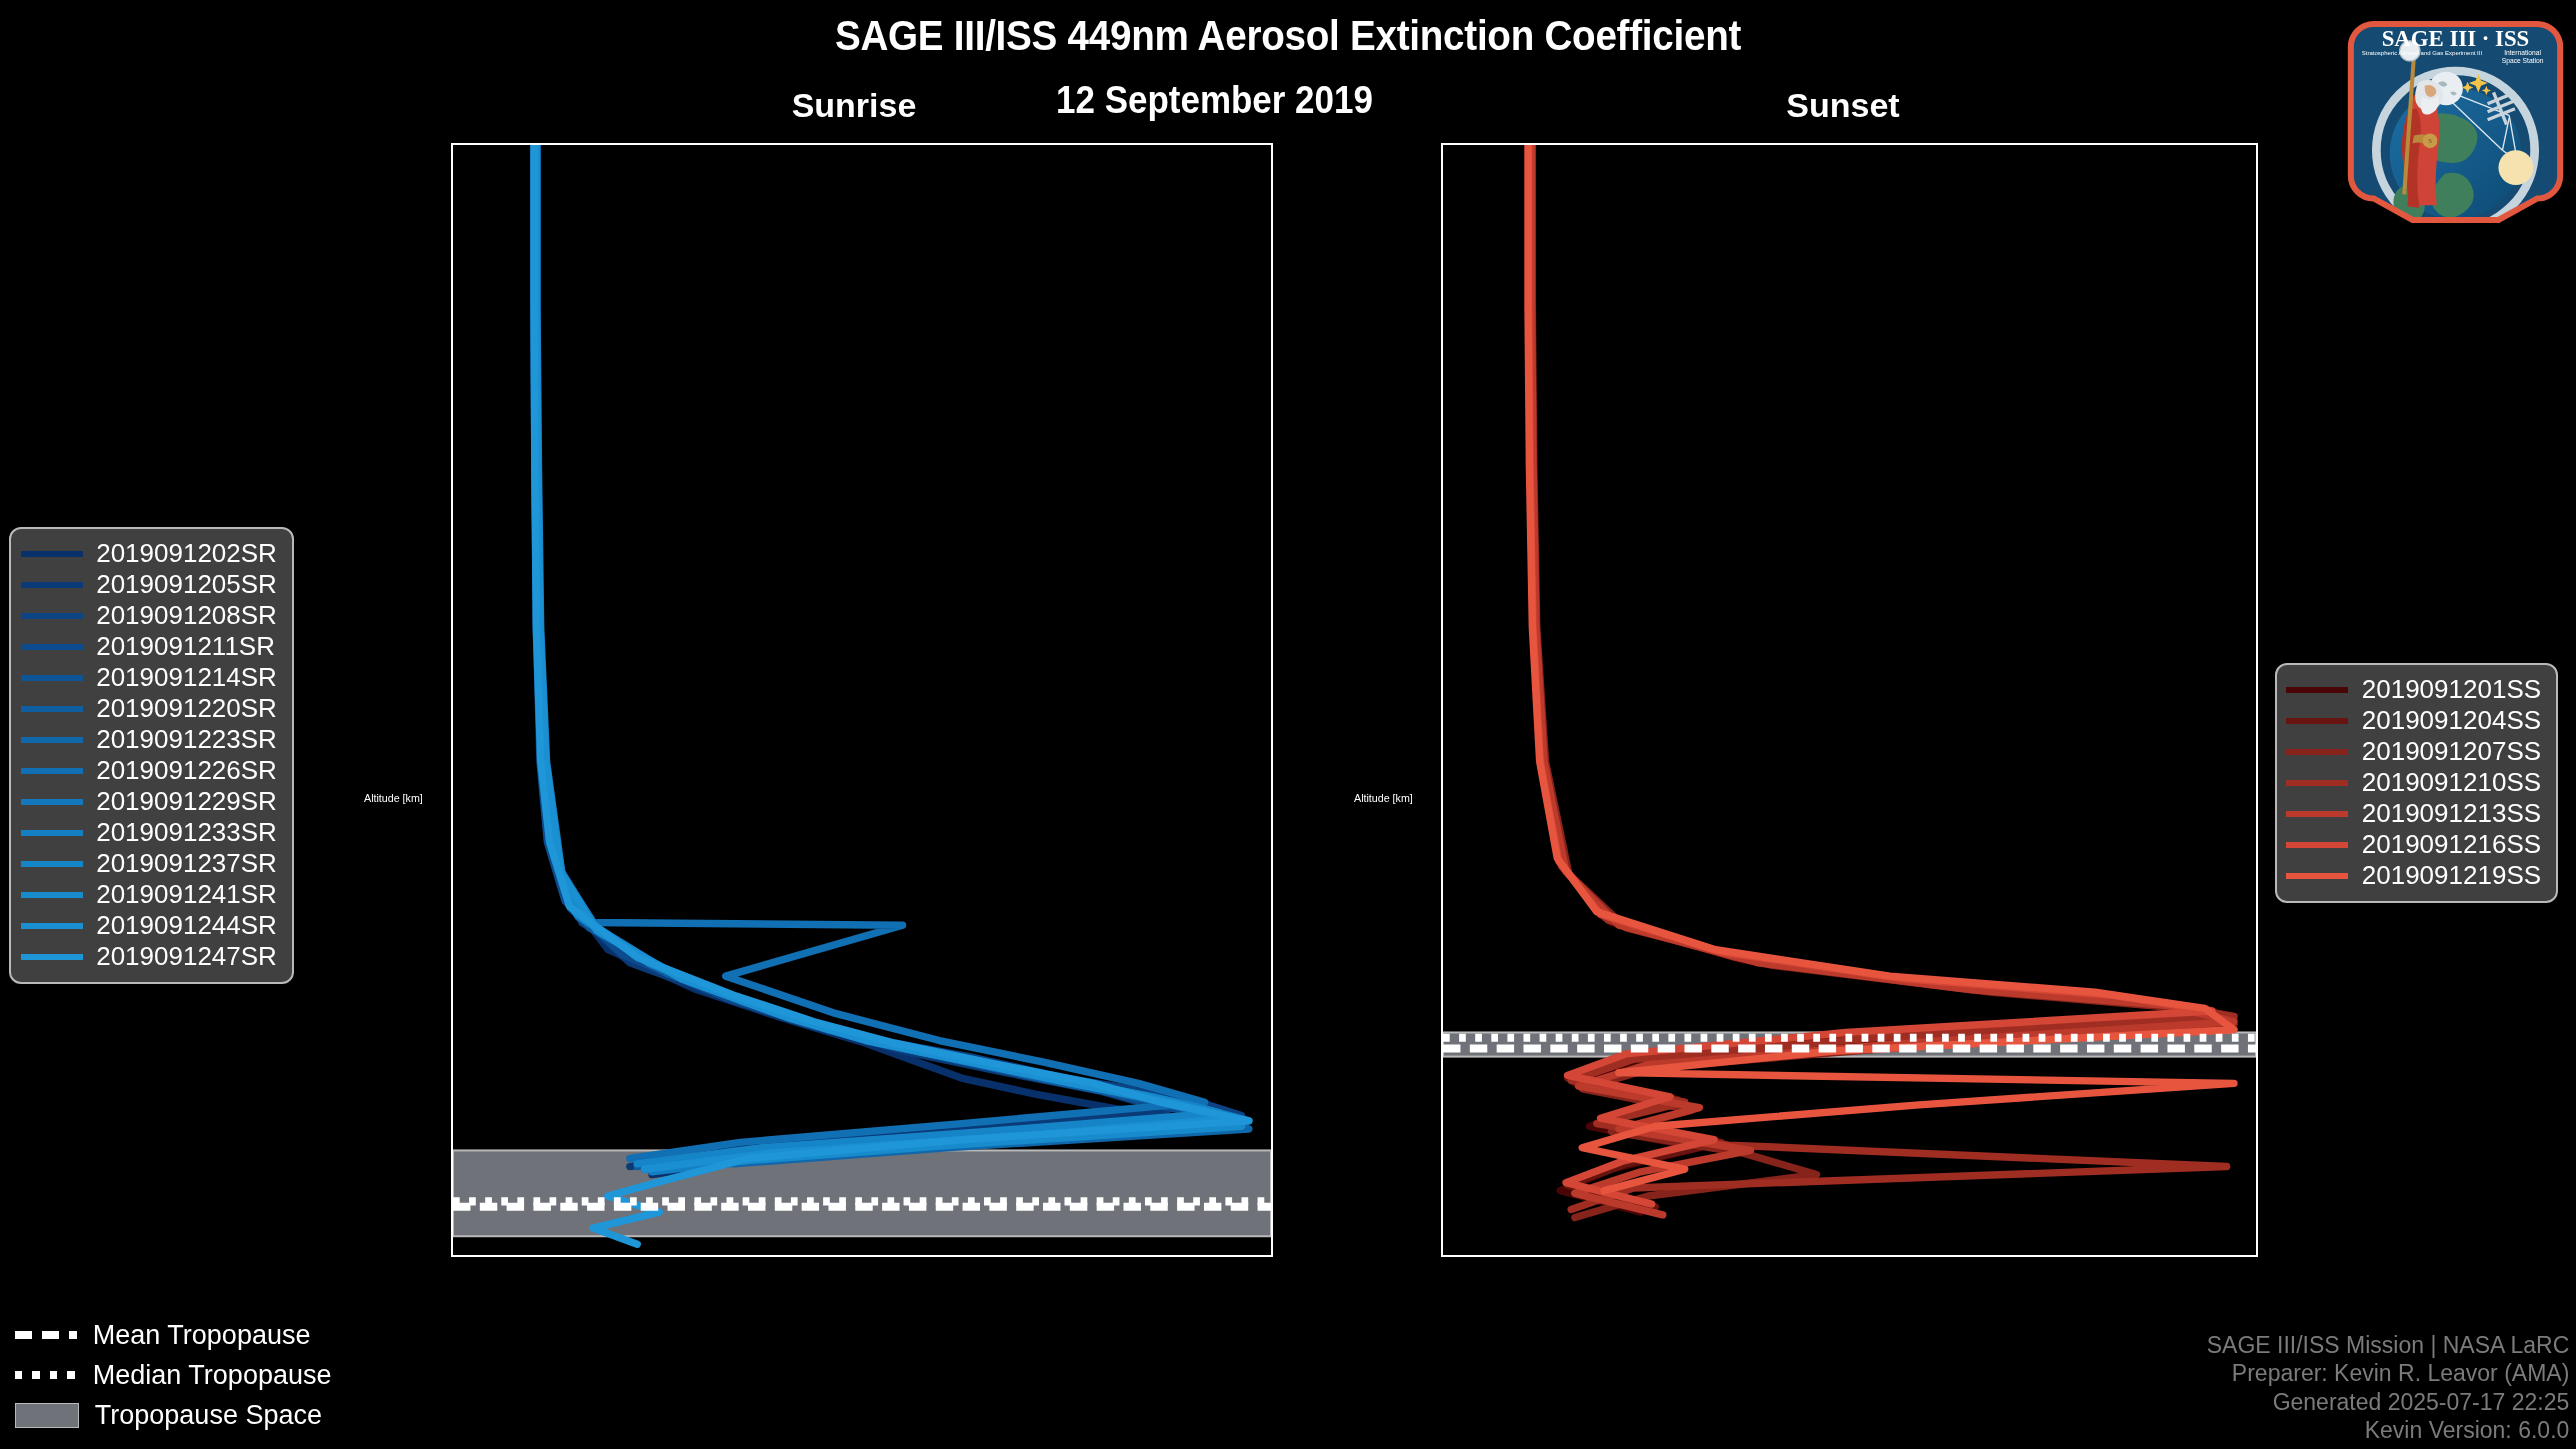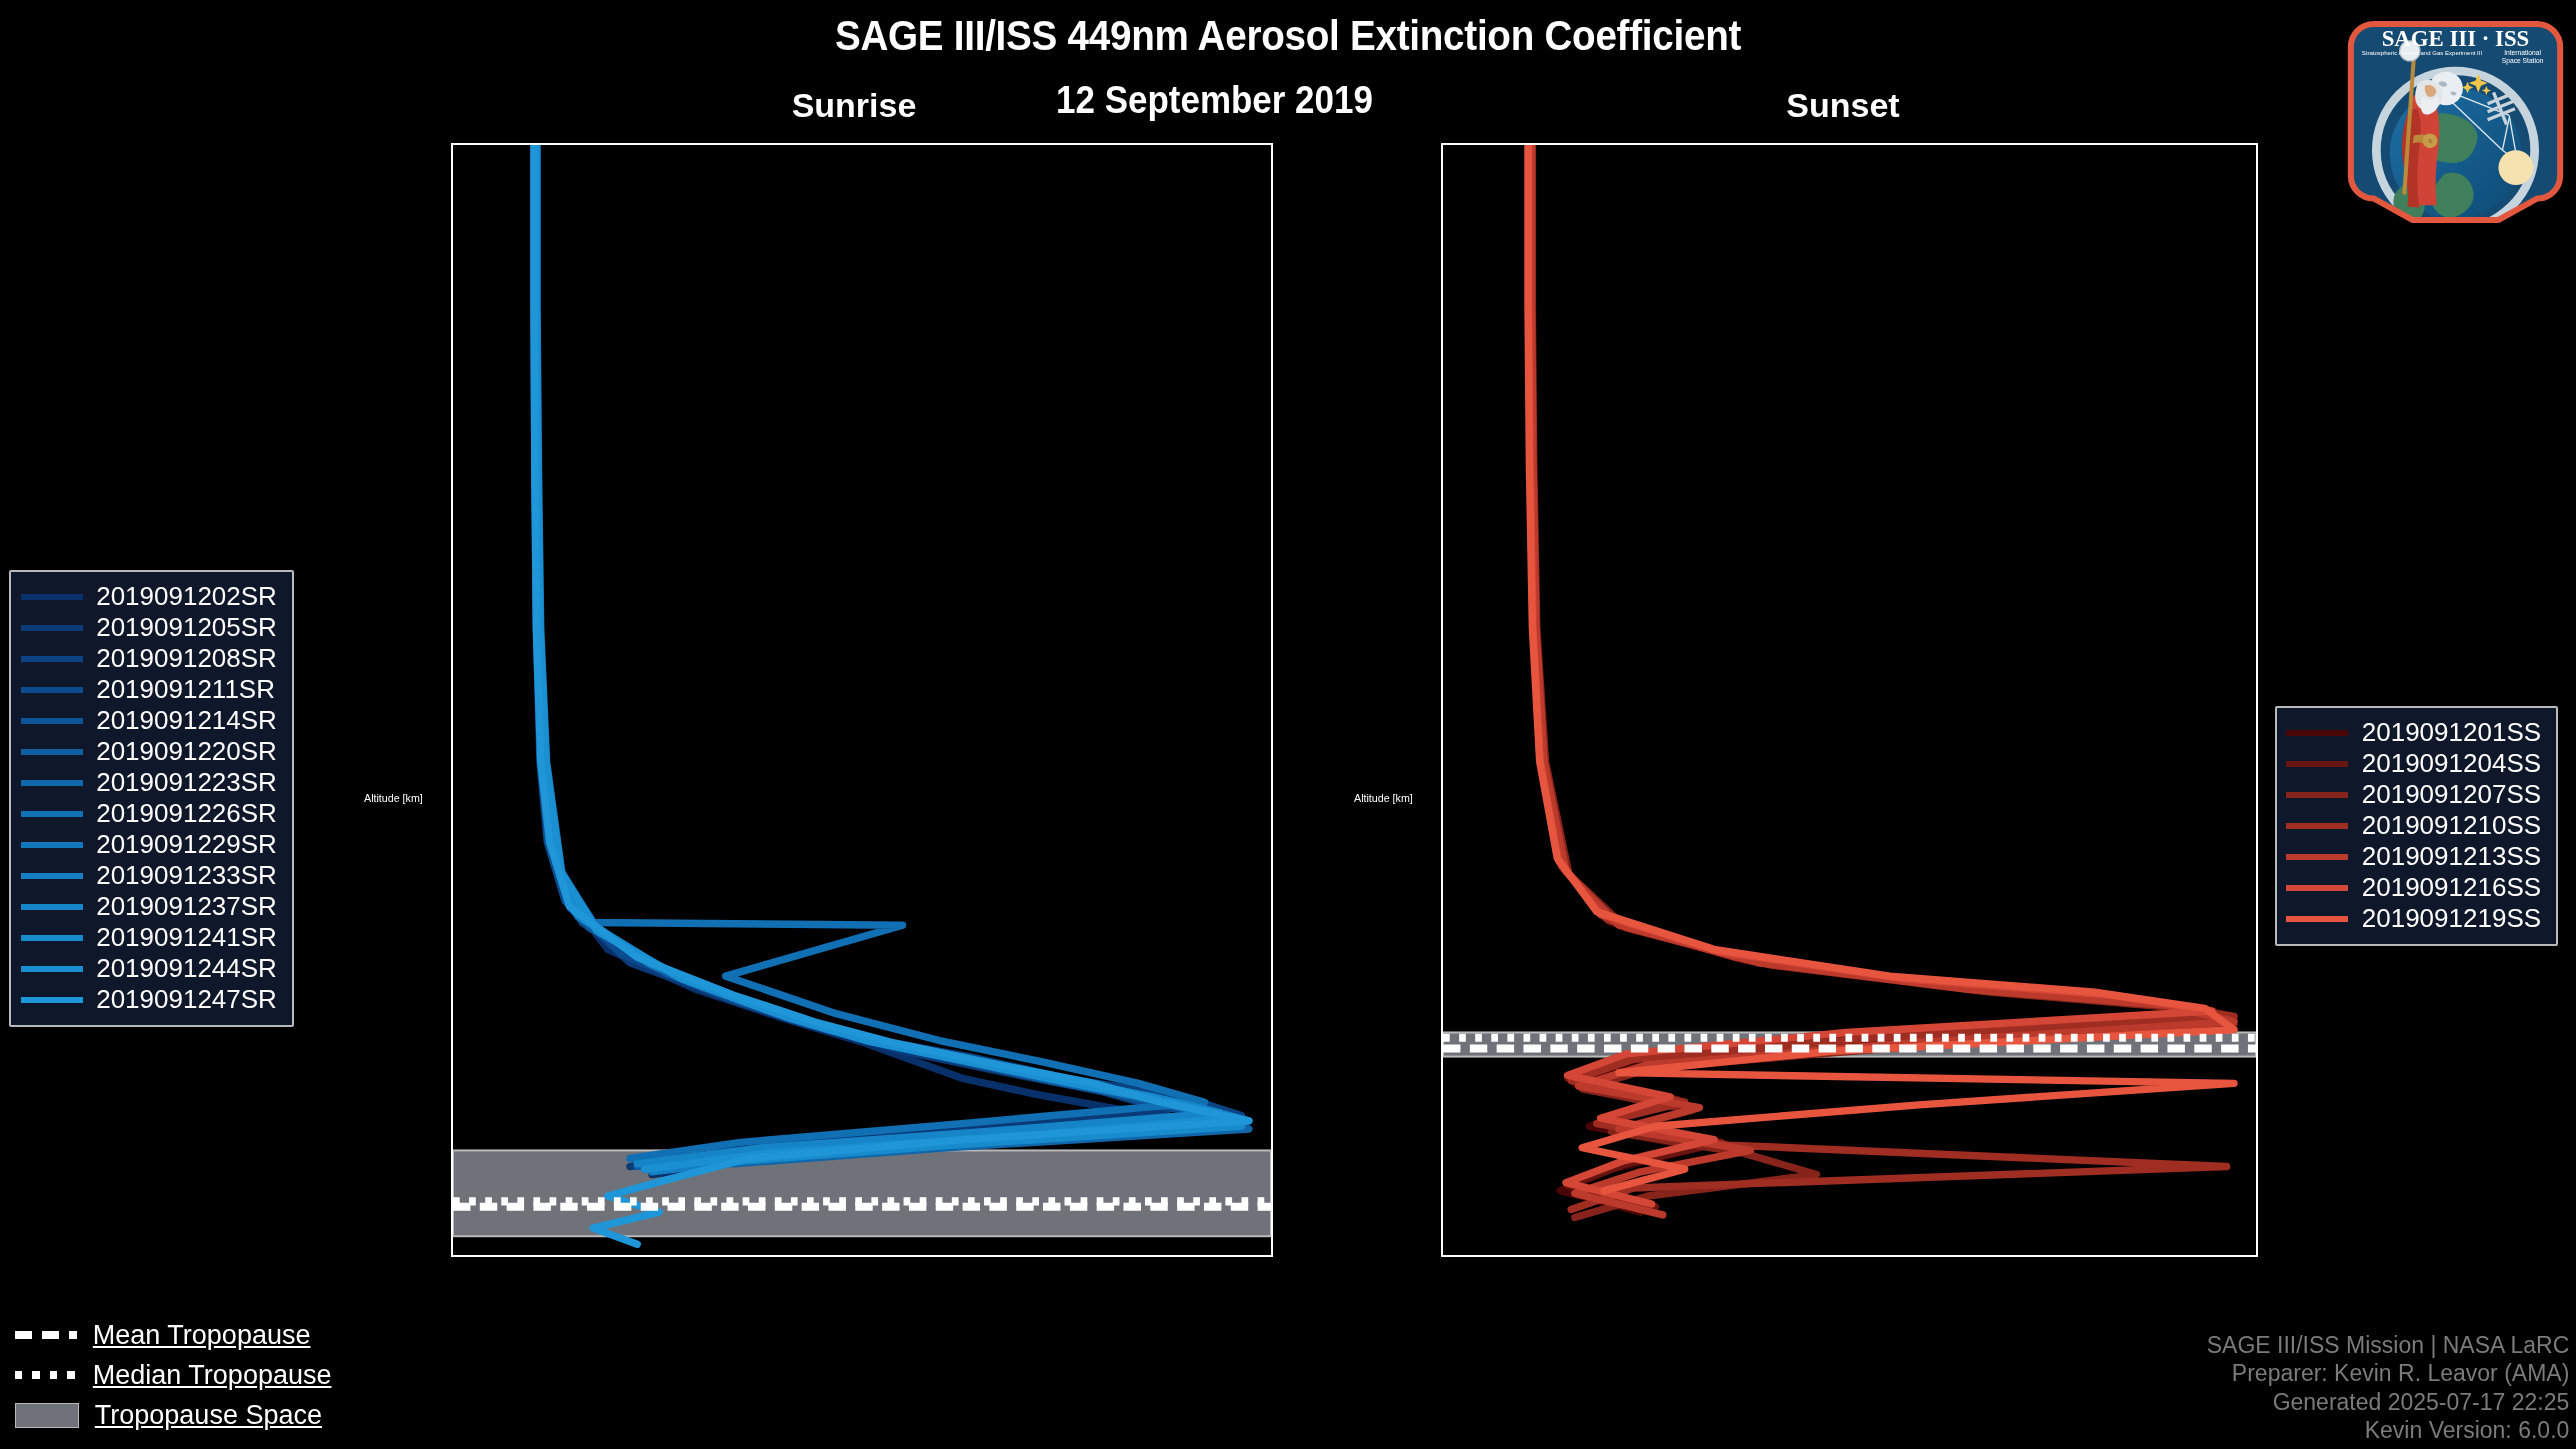--- a/index.html
+++ b/index.html
@@ -30,31 +30,31 @@
   .plot-inner{position:absolute;inset:0;}
   .plot-inner svg{position:absolute;left:0;top:0;width:100%;height:100%;}
 
   
   .ytick{position:absolute;right:100%;width:14.8px;height:2.7px;background:#fff;}
   .xtick{position:absolute;top:100%;width:2.7px;height:14.8px;background:#fff;}
   #sunrise-yaxis-title{left:364px;top:792px;}
   #sunset-yaxis-title{left:1354px;top:792px;}
 
   
-  .legend-box{border:2px solid #b9b9b9;border-radius:2px;background:#0f172a;
-      padding:9.4px 14.8px 9.4px 9.4px;margin-top:43px;}
+  .legend-box{border:2px solid #b9b9b9;border-radius:12px;background:#404040;
+      padding:9.4px 14.8px 9.4px 9.4px;}
   .legend-row{display:flex;align-items:center;height:31px;}
   .legend-swatch{width:62px;height:6px;flex:none;margin-right:13.4px;}
   .legend-label{font-size:26px;color:#fff;white-space:nowrap;}
   #sunrise-legend{left:9.4px;top:527px;}
   #sunset-legend{left:2275px;top:663px;}
 
   
   #tropopause-legend{left:14.8px;top:1315px;}
-  #tropopause-legend .legend-row{height:40px;text-decoration:underline;}
+  #tropopause-legend .legend-row{height:40px;}
   #tropopause-legend .legend-label{font-size:27px;}
   .sw-dash{width:62px;height:8px;flex:none;margin-right:16px;
       background:repeating-linear-gradient(to right,#fff 0 17.4px,transparent 17.4px 27px);}
   .sw-dot{width:62px;height:8px;flex:none;margin-right:16px;
       background:repeating-linear-gradient(to right,#fff 0 7.4px,transparent 7.4px 17.4px);}
   .sw-band{width:62px;height:23px;flex:none;margin-right:16px;
       background:#6f7278;border:1.3px solid #b9b9b9;}
 
   
   #credits{right:6.7px;bottom:4px;text-align:right;color:#7b7b7b;

